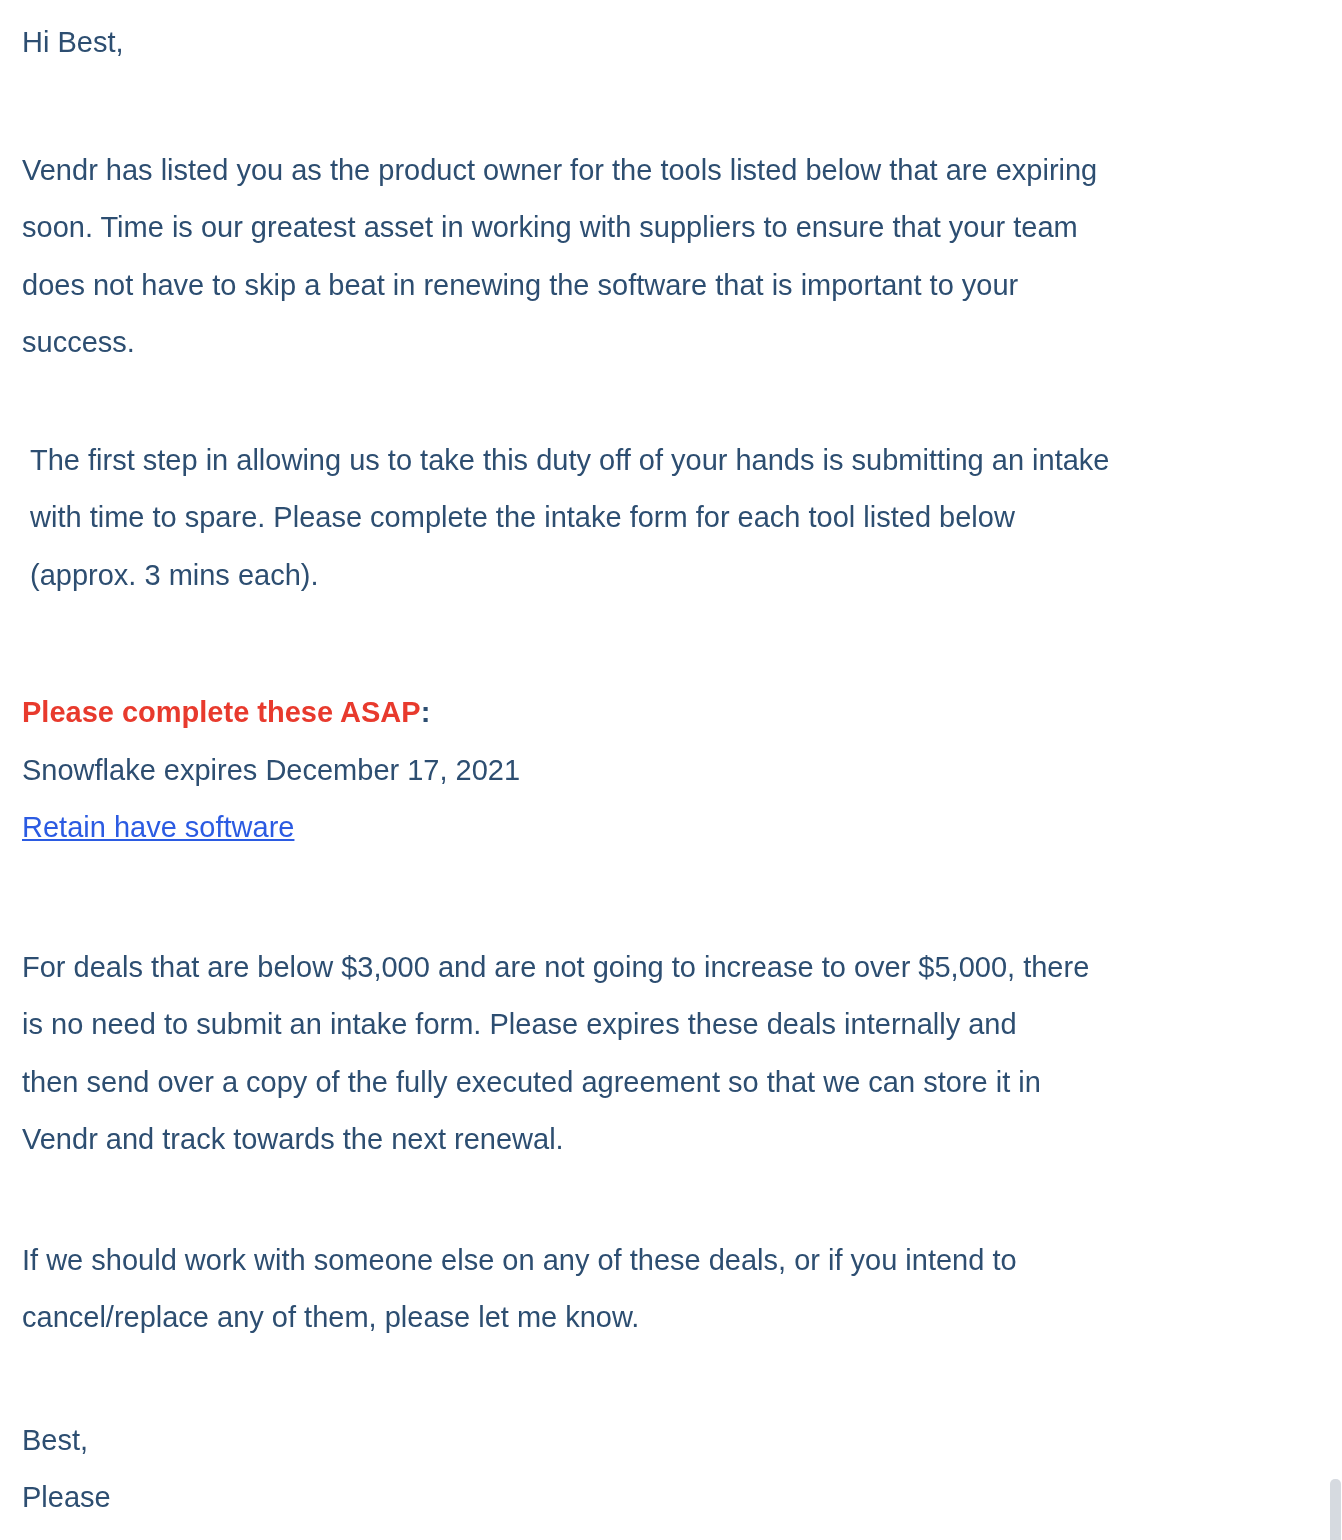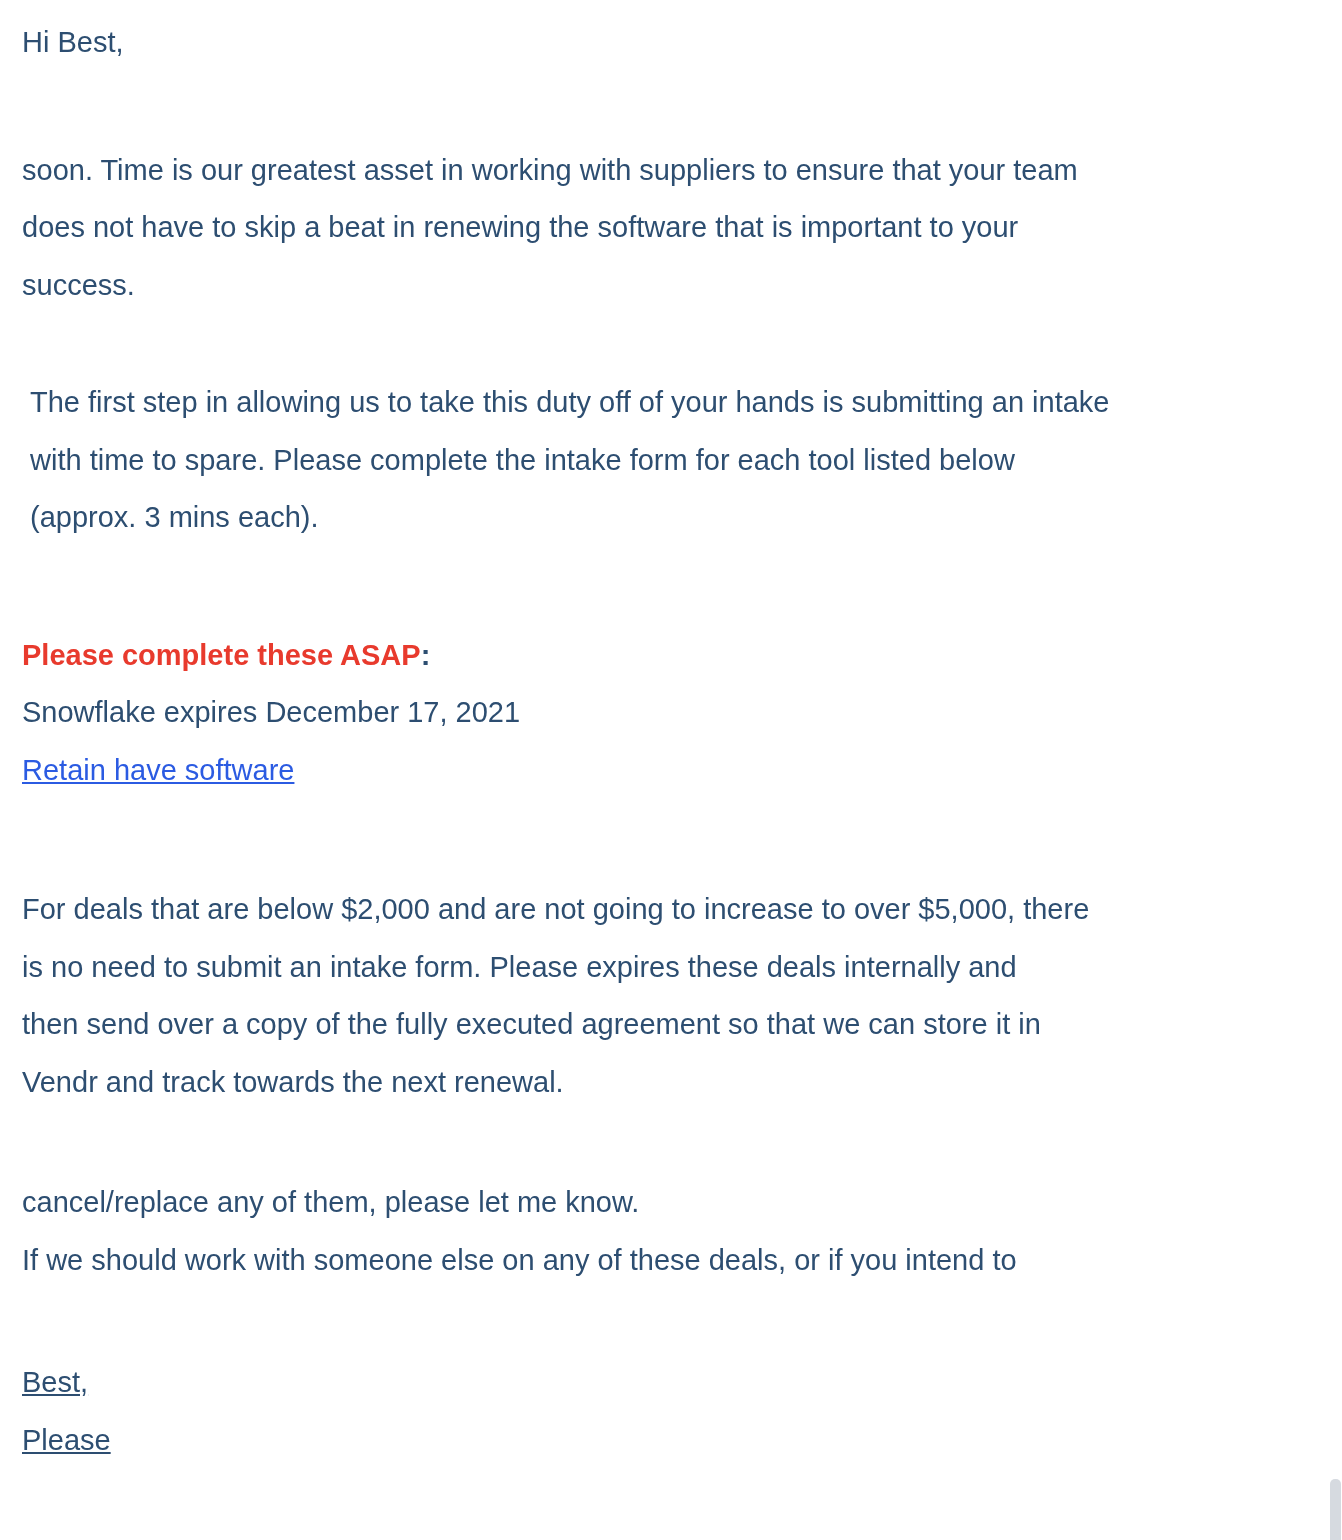--- a/index.html
+++ b/index.html
@@ -29,21 +29,21 @@
   }
   .line{
     white-space:nowrap;
   }
   .greeting{ margin-top:0; }
   .p1{ margin-top:70px; }
   .p2{ margin-top:60px;margin-left:8px; }
   .asap{ margin-top:80px; }
   .p3{ margin-top:82px; }
   .p4{ margin-top:63px; }
-  .signoff{ margin-top:65px;text-decoration:underline; }
+  .signoff{ margin-top:65px; }
   .asap-heading{ font-weight:bold; }
   .asap-heading .red{ color:var(--alert-red); }
   .asap-heading .colon{ color:var(--body-text); }
   a.retain-link{
     color:var(--link-blue);
     text-decoration:underline;
     cursor:pointer;
   }
   .scrollbar-thumb{
     position:absolute;
@@ -56,20 +56,21 @@
   }
 </style>
 </head>
 <body>
 
 <div class="email-body">
 
   <div class="greeting line">Hi Best,</div>
 
   <div class="p1">
+    <div class="line">Vendr has listed you as the product owner for the tools listed below that are expiring</div>
     <div class="line">soon. Time is our greatest asset in working with suppliers to ensure that your team</div>
     <div class="line">does not have to skip a beat in renewing the software that is important to your</div>
     <div class="line">success.</div>
   </div>
 
   <div class="p2">
     <div class="line">The first step in allowing us to take this duty off of your hands is submitting an intake</div>
     <div class="line">with time to spare. Please complete the intake form for each tool listed below</div>
     <div class="line">(approx. 3 mins each).</div>
   </div>
@@ -78,29 +79,29 @@
     <div class="asap-heading line">
       <span class="red">Please complete these ASAP</span><span class="colon">:</span>
     </div>
     <div class="line">Snowflake expires December 17, 2021</div>
     <div class="line">
       <a class="retain-link">Retain have software</a>
     </div>
   </div>
 
   <div class="p3">
-    <div class="line">For deals that are below $2,000 and are not going to increase to over $5,000, there</div>
+    <div class="line">For deals that are below $3,000 and are not going to increase to over $5,000, there</div>
     <div class="line">is no need to submit an intake form. Please expires these deals internally and</div>
     <div class="line">then send over a copy of the fully executed agreement so that we can store it in</div>
     <div class="line">Vendr and track towards the next renewal.</div>
   </div>
 
   <div class="p4">
+    <div class="line">If we should work with someone else on any of these deals, or if you intend to</div>
     <div class="line">cancel/replace any of them, please let me know.</div>
-    <div class="line">If we should work with someone else on any of these deals, or if you intend to</div>
   </div>
 
   <div class="signoff">
     <div class="line">Best,</div>
     <div class="line">Please</div>
   </div>
 
 </div>
 
 <div class="scrollbar-thumb"></div>

